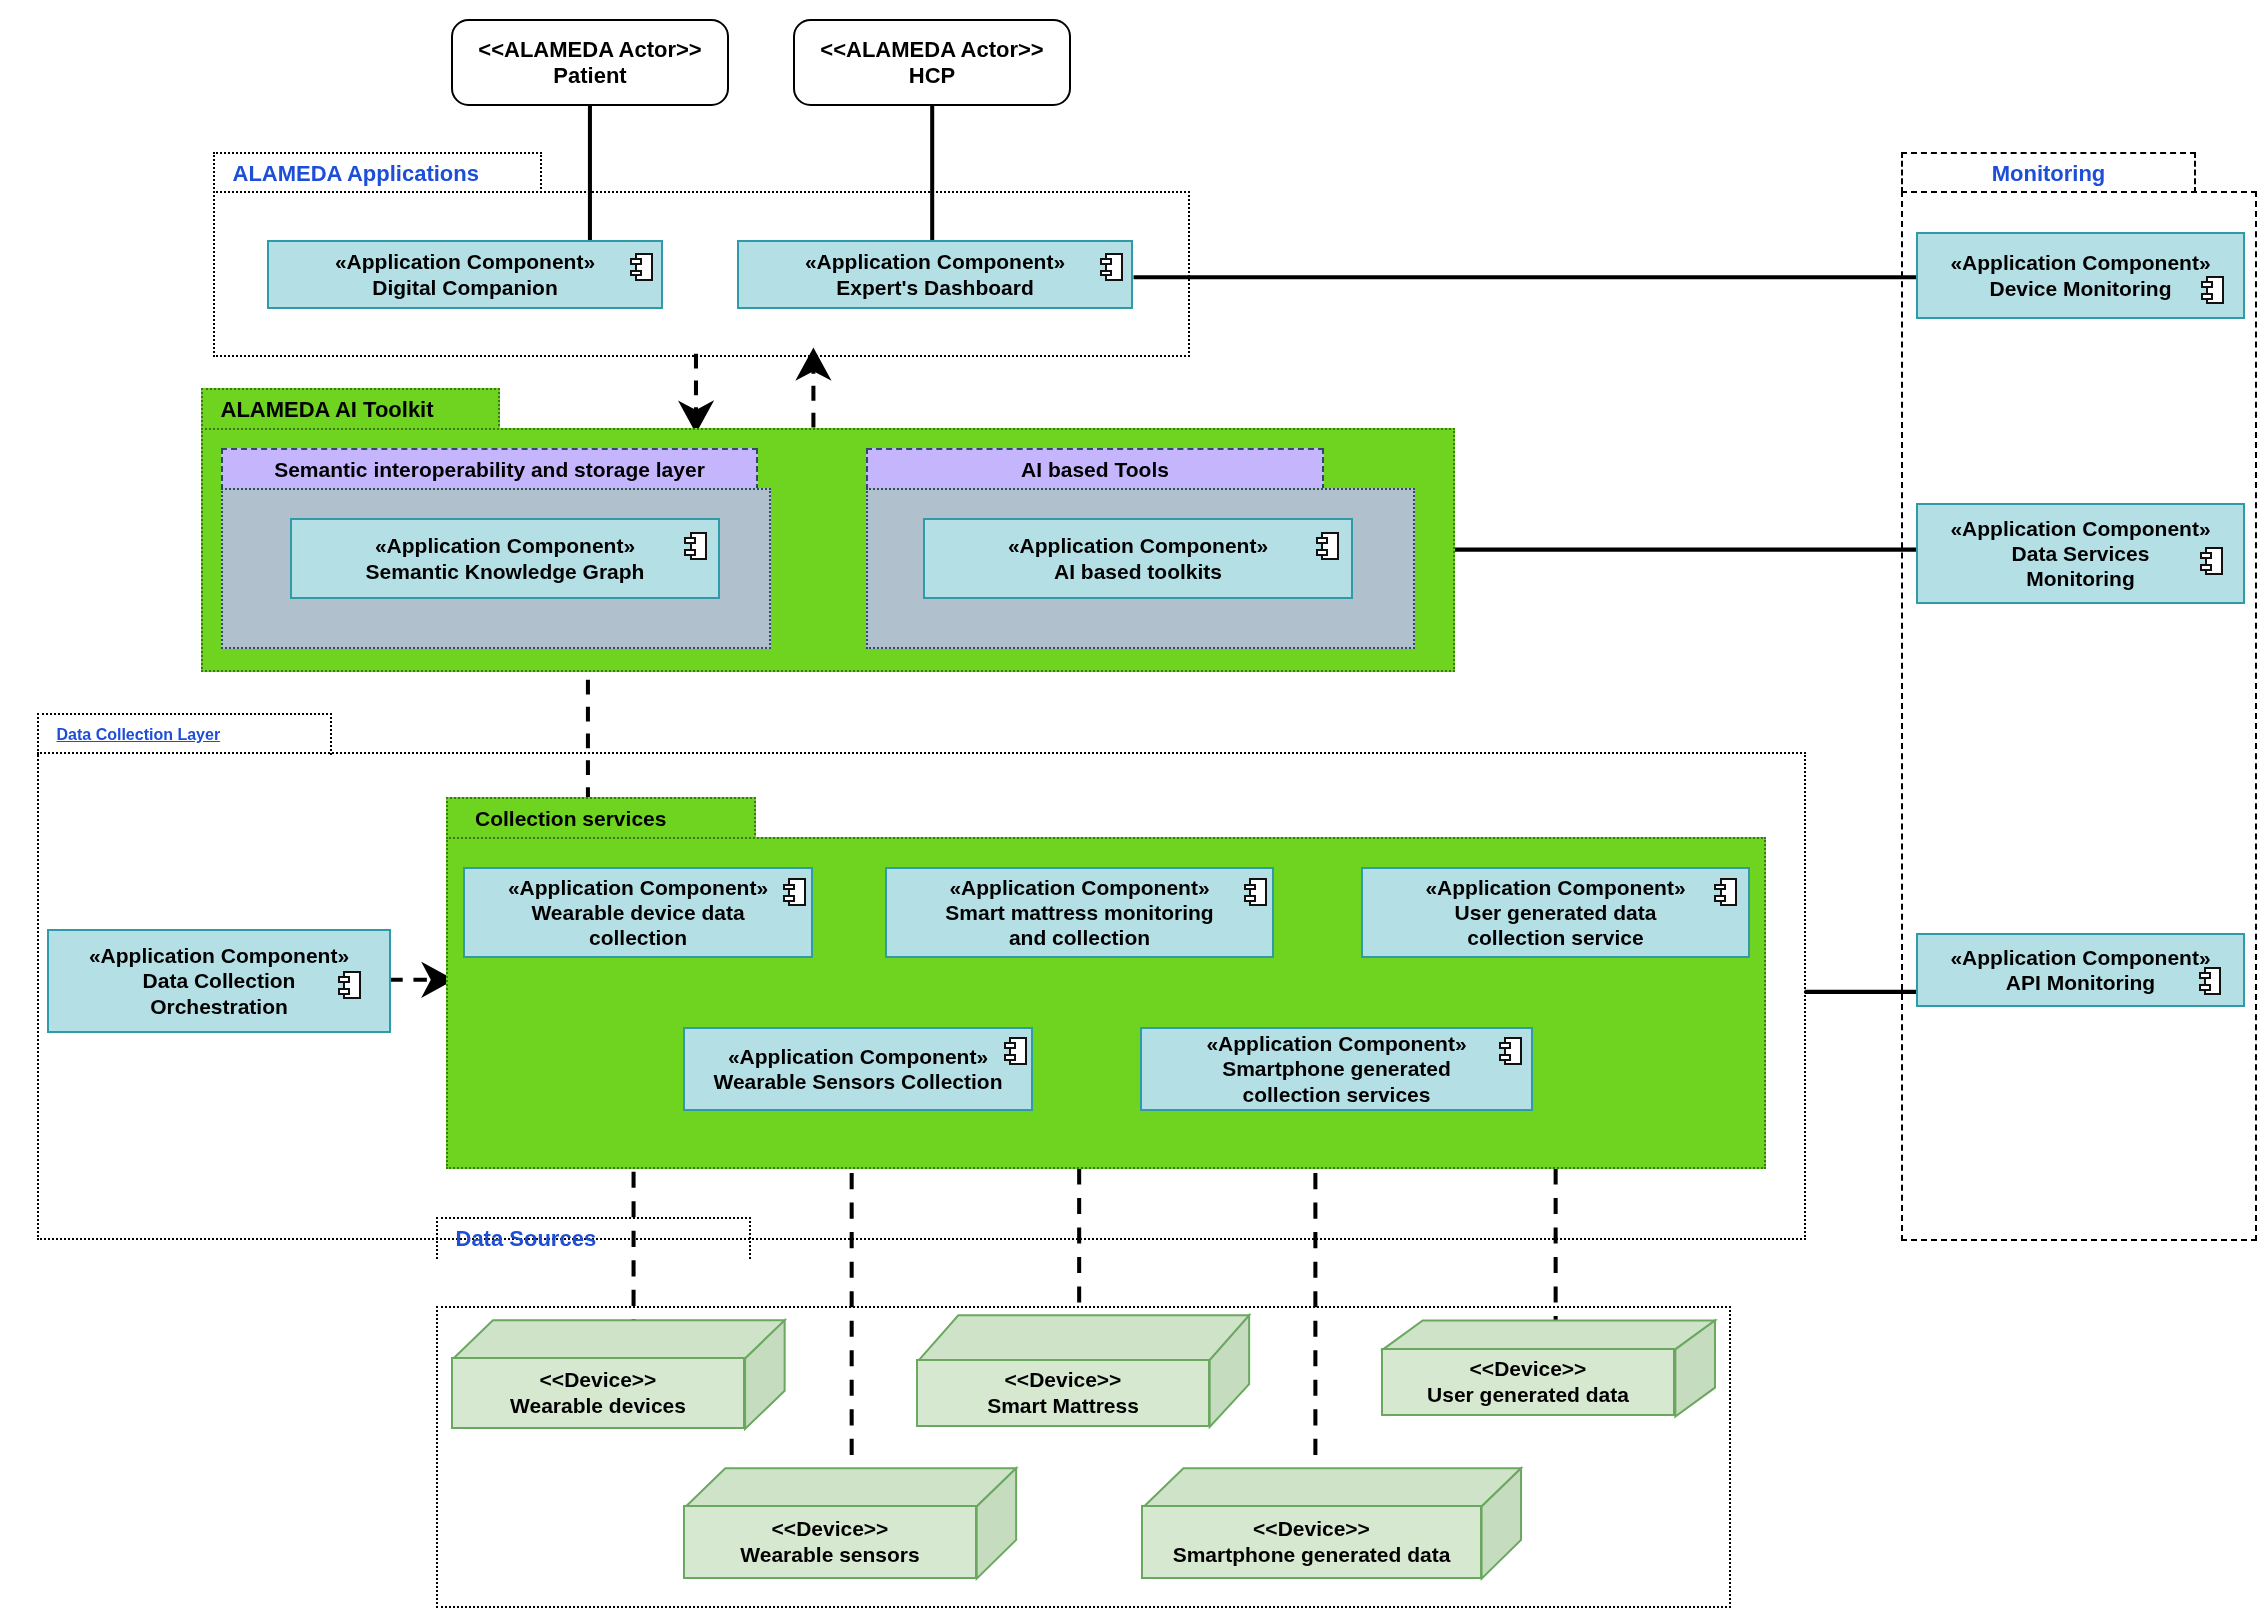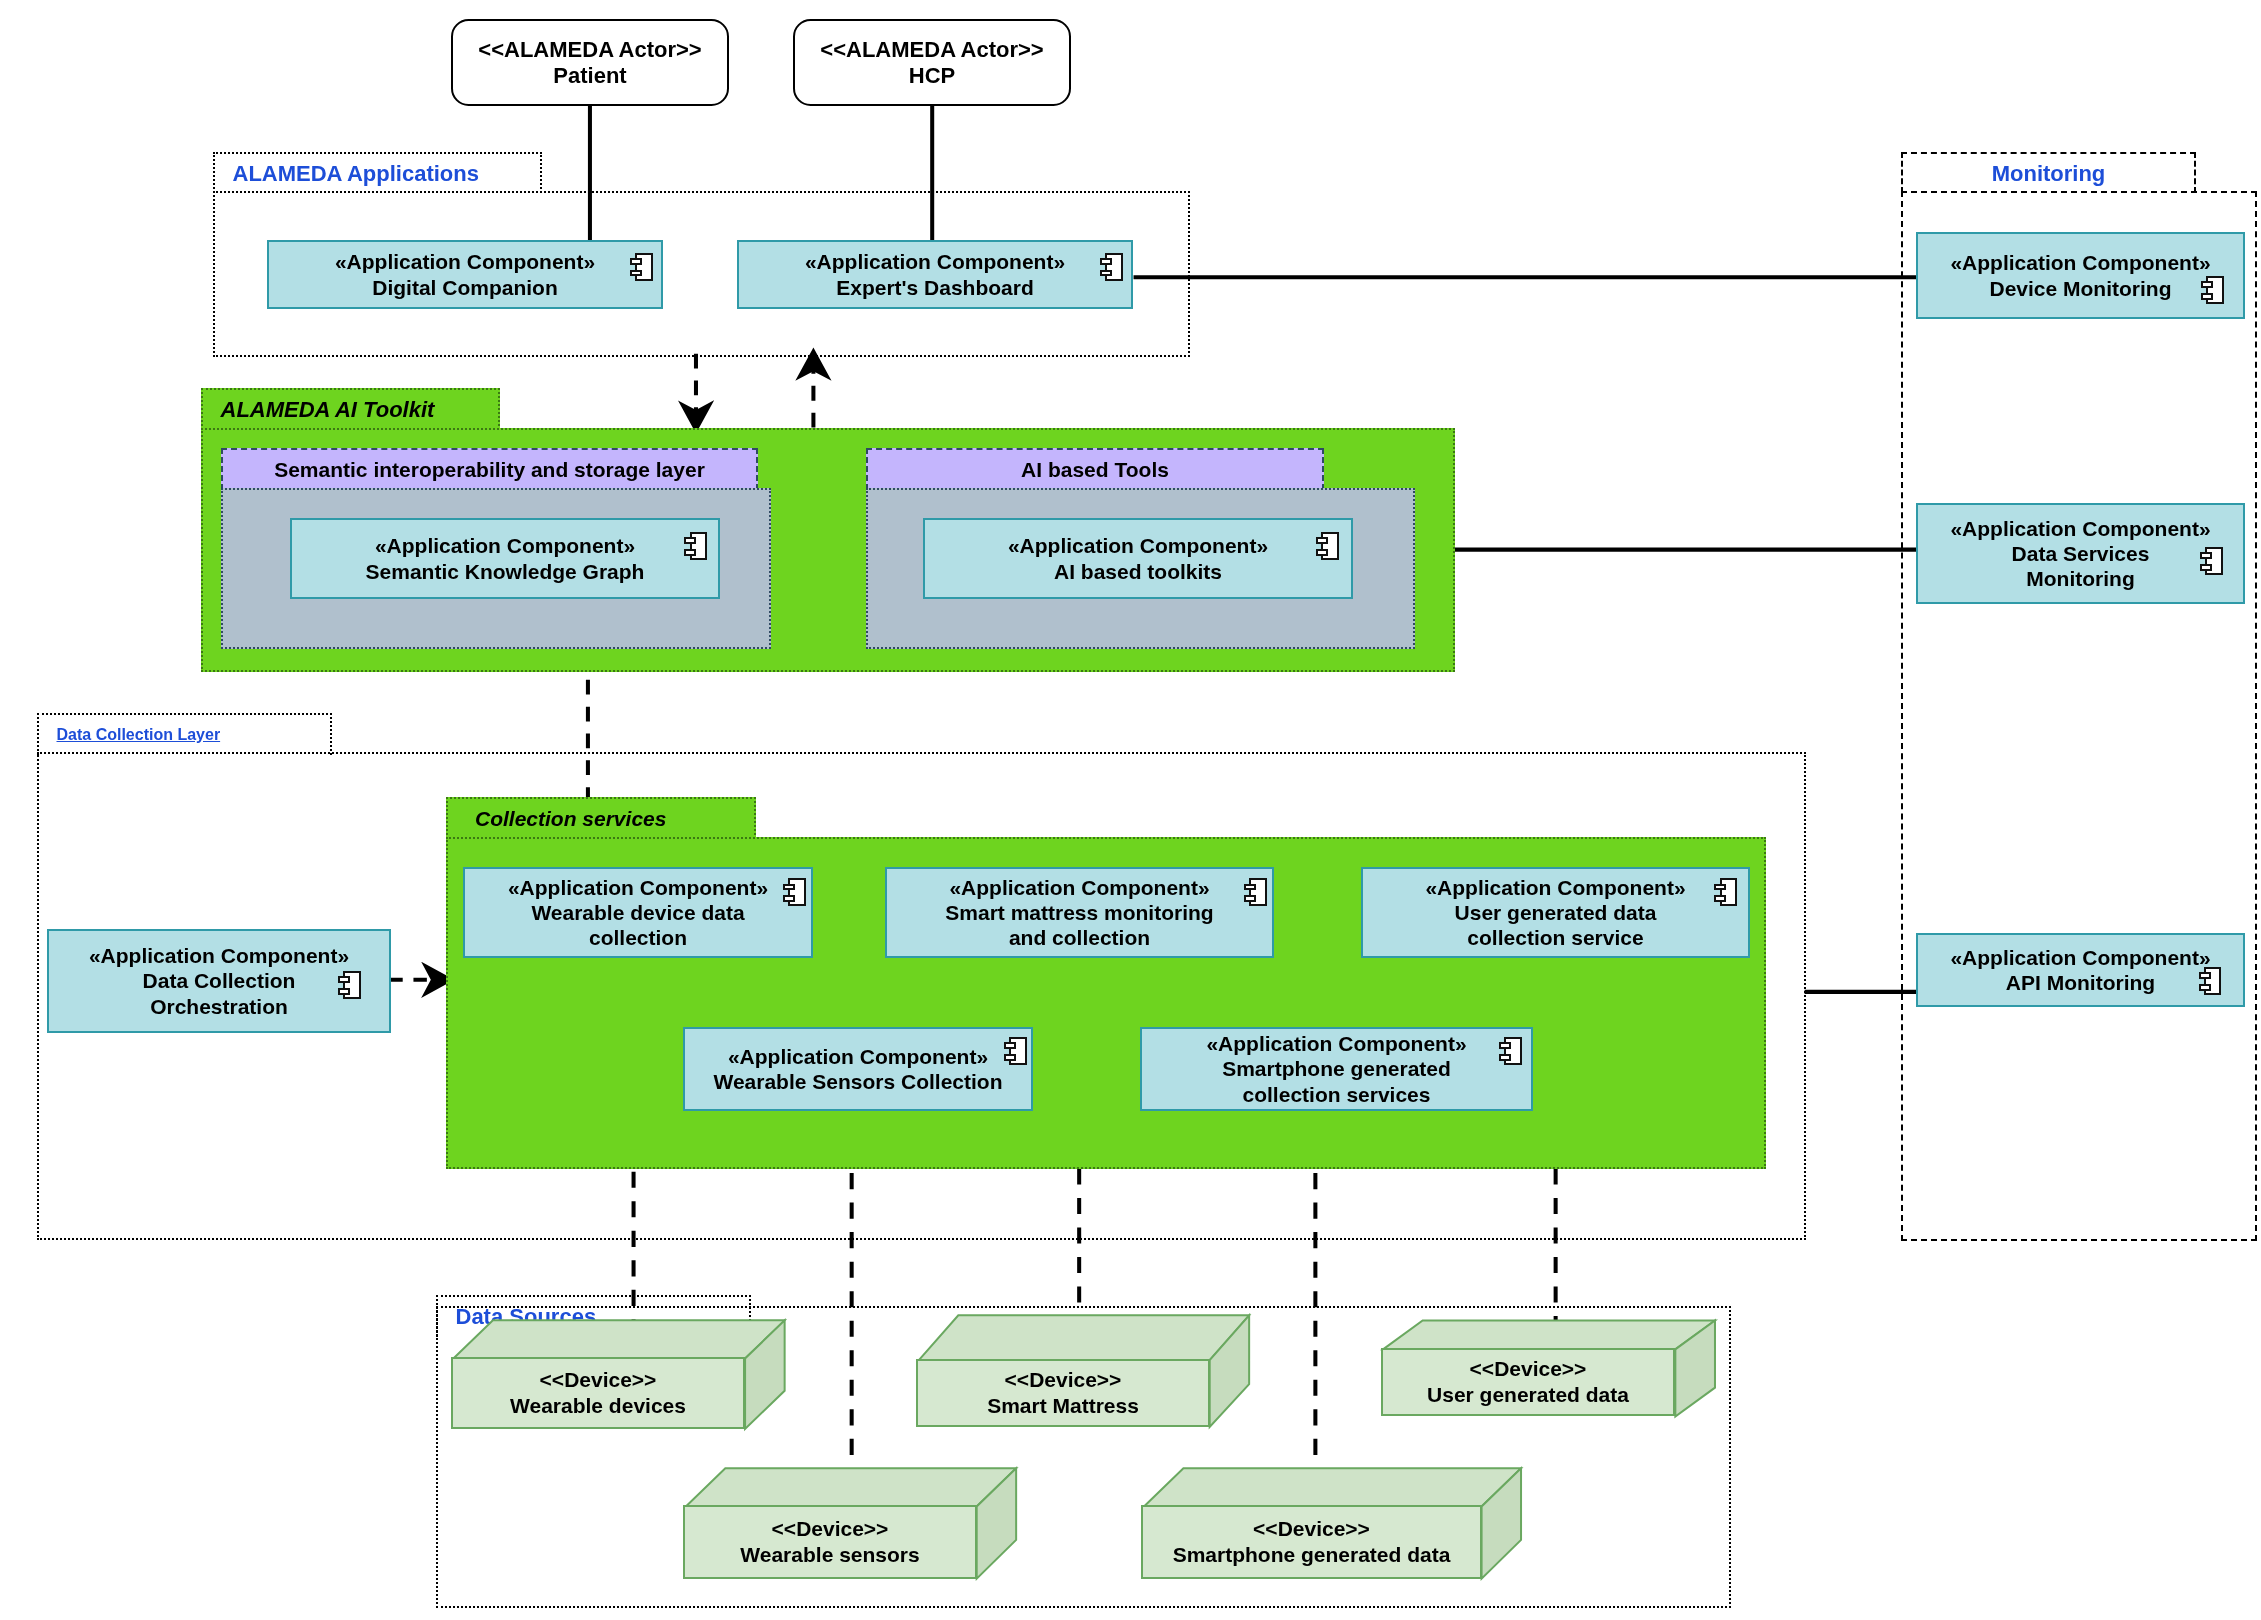--- a/index.html
+++ b/index.html
@@ -26,21 +26,21 @@
   .grp-tab.center{justify-content:center;}
   .grp-tab.left{justify-content:flex-start;padding-left:17.5px;}
 
   .d-dotted{border:2px dotted #000;}
   .d-dashed{border:2px dashed #000;}
   .d-dotted-nb{border:2px dotted #000;border-bottom:none;}
   .d-dashed-nb{border:2px dashed #000;border-bottom:none;}
 
   
   .green-tab{background:#6ed41f;border:2px dotted #3a7a12;border-bottom:none;
-    display:flex;align-items:center;font-weight:bold;color:#000;font-style:italic;}
+    display:flex;align-items:center;font-weight:bold;color:#000;}
   .green-body{background:#6ed41f;border:2px dotted #3a7a12;}
 
   
   .gray-tab{background:#c4b5fd;border:2px dashed #2f4a63;border-bottom:none;
     display:flex;align-items:center;justify-content:center;font-weight:bold;color:#000;}
   .gray-body{background:#b0c0cd;border:2px dotted #2f4a63;}
 
   
   .appc{
     background:#b3dfe5;border:2px solid #2f9aa8;
@@ -298,21 +298,21 @@
       <span>Smartphone generated</span>
       <span>collection services</span>
     </span>
     <span class="cicon" style="right:9.4px;top:8px;">
       <span class="body"></span>
         <span class="tab1"></span>
         <span class="tab2"></span>
     </span>
   </div>
 
-  <div class="abs d-dotted-nb grp-tab left" style="left:436px;top:1295px;width:315px;height:42px;font-size:22px;">
+  <div class="abs d-dotted-nb grp-tab left" style="left:436px;top:1217px;width:315px;height:42px;font-size:22px;">
     <span>Data Sources</span>
   </div>
   <div class="abs d-dotted grp-body" style="left:436px;top:1306px;width:1295px;height:302px;"></div>
 
   <div class="device" style="left:451px;top:1317px;width:336px;height:114px;">
     <svg width="336" height="114" viewBox="0 0 500 170">
         <polygon points="3,62 62,5 497,5 438,62" fill="#cfe3c8" stroke="#6aa860" stroke-width="3"></polygon>
       <polygon points="438,62 497,5 497,110 438,167" fill="#c6dcbe" stroke="#6aa860" stroke-width="3"></polygon>
       </svg>
     <div class="front" style="top:40px;width:294px;height:72px;font-size:21px;">

